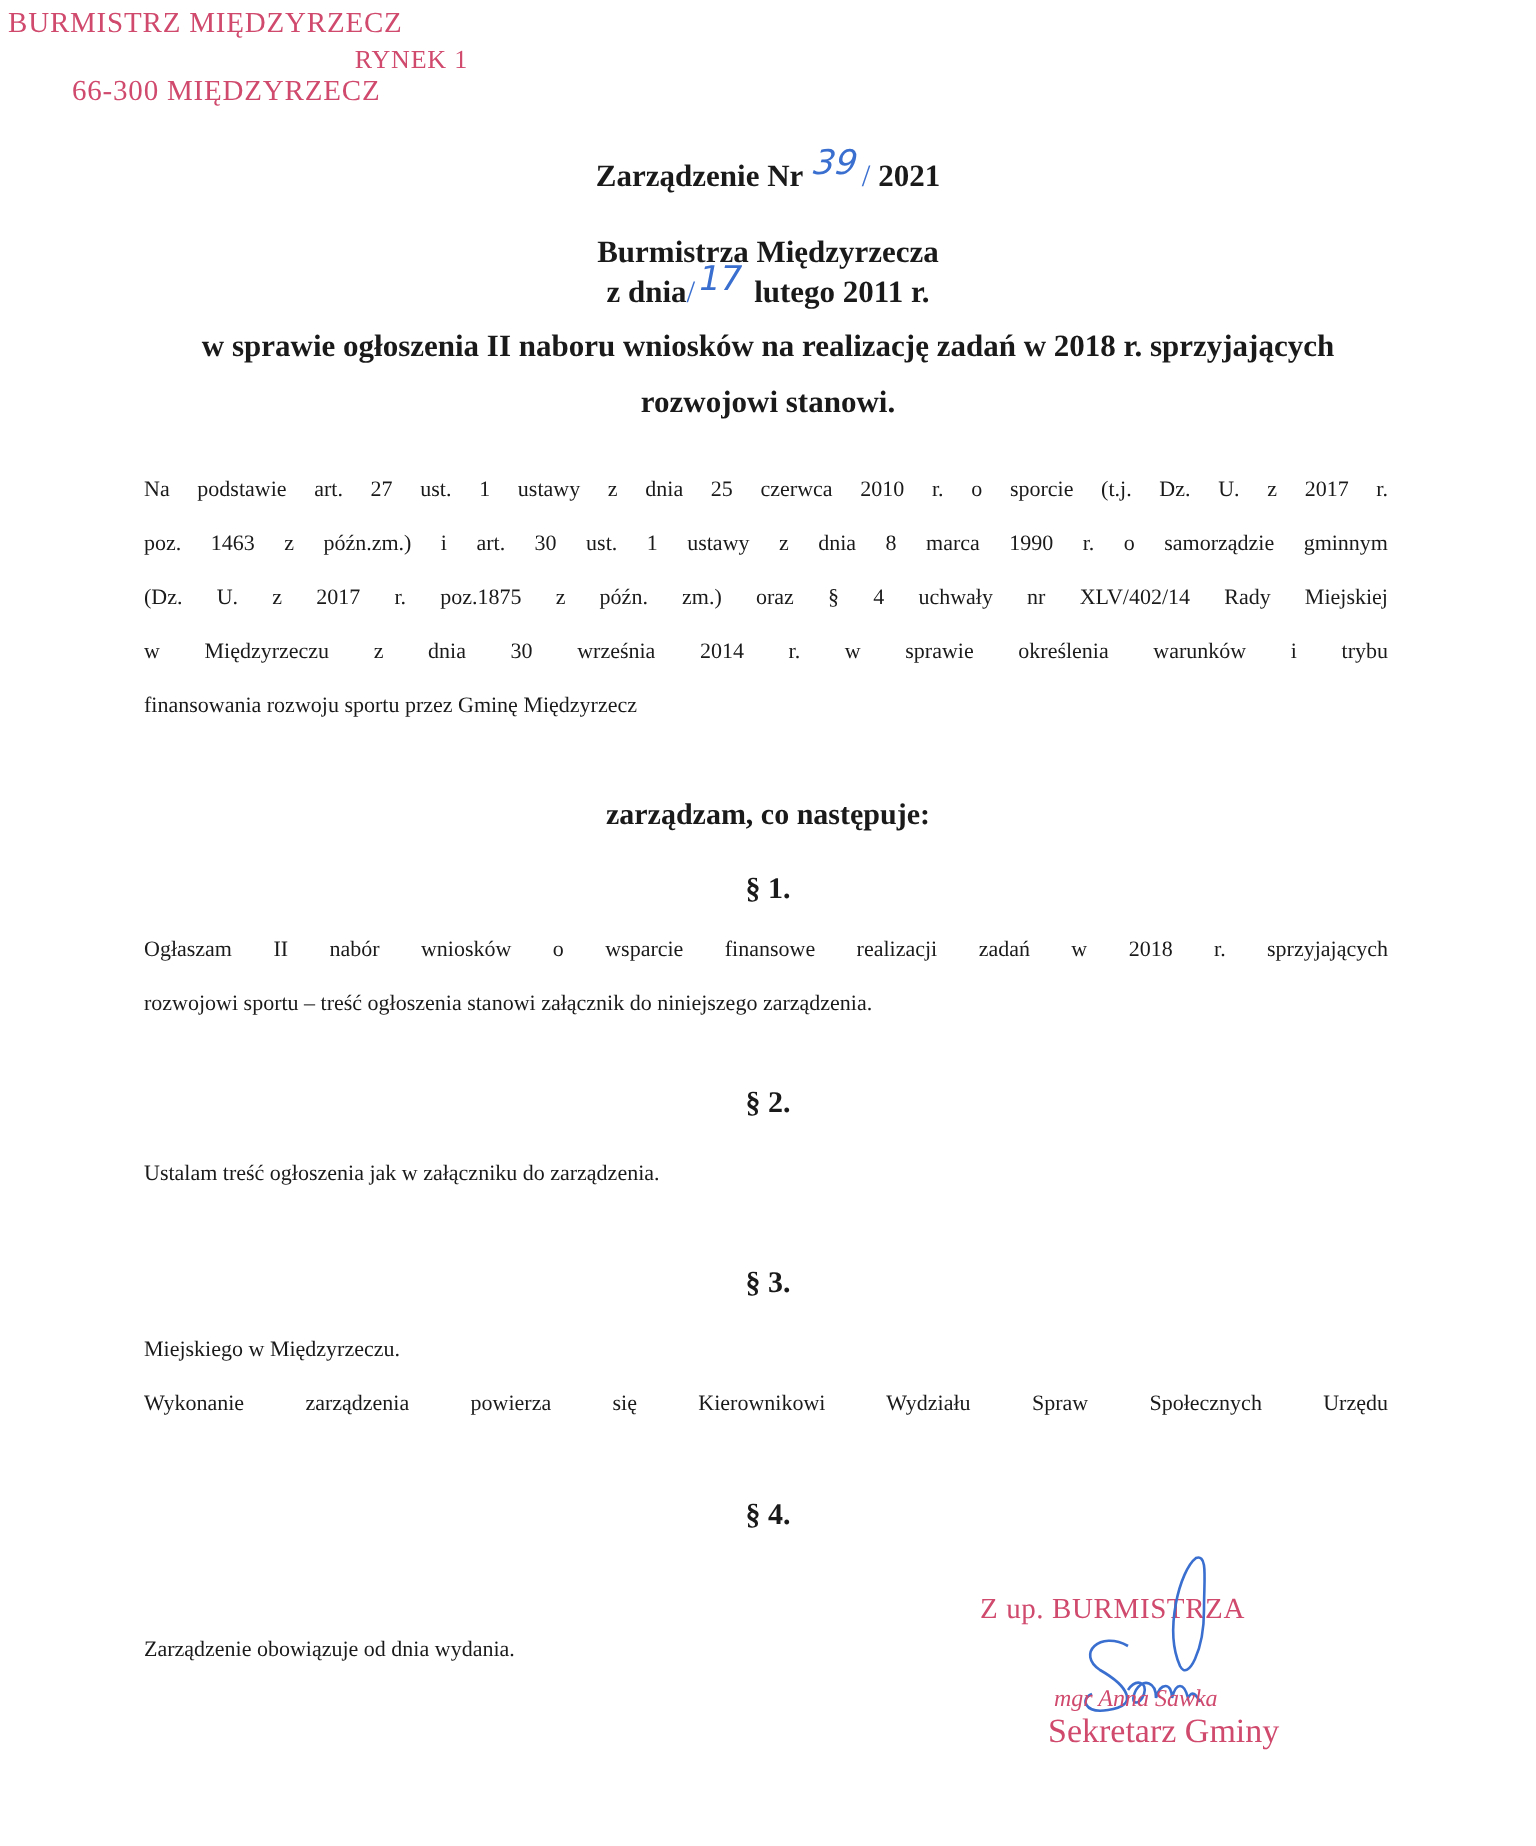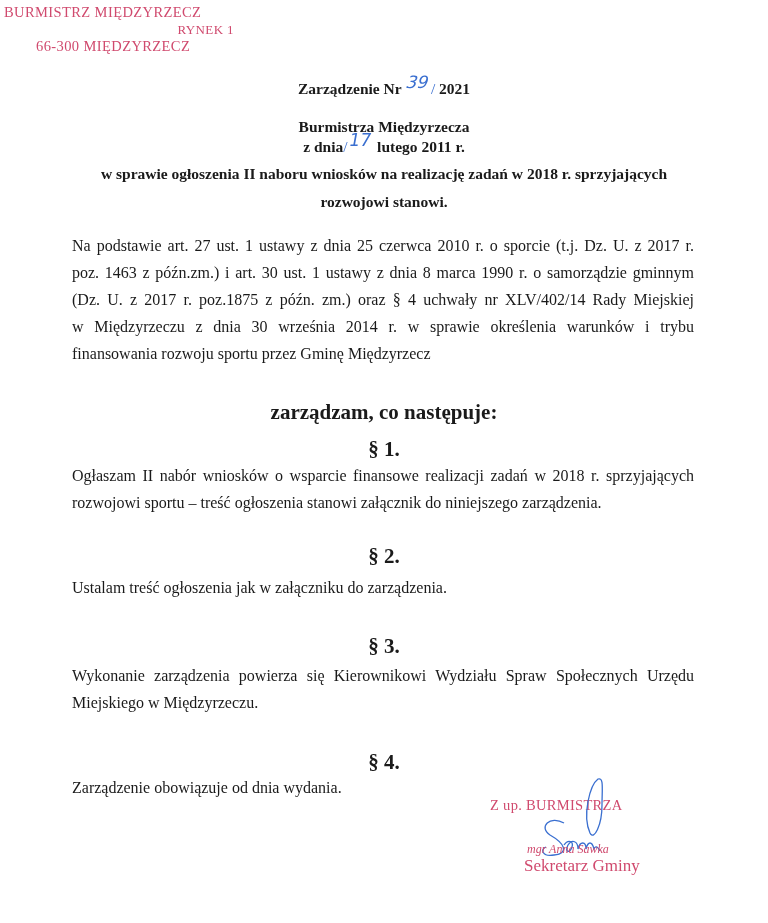--- a/index.html
+++ b/index.html
@@ -52,37 +52,37 @@
     .hand.day { margin: 0 2px; }
     .slash {
       color: #3a6fd0;
       font-weight: normal;
     }
 
     .body-text {
       position: absolute;
       left: 72px;
       width: 622px;
-      font-size: 16px;
+      font-size: 11px;
       line-height: 27px;
       text-align: justify;
     }
     .para-line {
       display: block;
     }
     .justify-last {
       text-align-last: justify;
     }
     .section-heading {
       position: absolute;
       left: 0;
       width: 768px;
       text-align: center;
       font-weight: bold;
-      font-size: 21px;
+      font-size: 15px;
     }
 
     .sig-block {
       position: absolute;
       left: 480px;
       top: 775px;
       width: 200px;
       height: 110px;
     }
     .sig-title {
@@ -156,26 +156,26 @@
   <span class="para-line">rozwojowi sportu – treść ogłoszenia stanowi załącznik do niniejszego zarządzenia.</span>
 </div>
 
 <div class="section-heading" style="top:544px;">§ 2.</div>
 <div class="body-text" style="top:574px;">
   <span class="para-line">Ustalam treść ogłoszenia jak w załączniku do zarządzenia.</span>
 </div>
 
 <div class="section-heading" style="top:634px;">§ 3.</div>
 <div class="body-text" style="top:662px;">
+  <span class="para-line">Miejskiego w Międzyrzeczu.</span>
   <span class="para-line justify-last">Wykonanie zarządzenia powierza się Kierownikowi Wydziału Spraw Społecznych Urzędu</span>
-  <span class="para-line">Miejskiego w Międzyrzeczu.</span>
 </div>
 
 <div class="section-heading" style="top:750px;">§ 4.</div>
-<div class="body-text" style="top:774px;">
+<div class="body-text" style="top:812px;">
   <span class="para-line">Zarządzenie obowiązuje od dnia wydania.</span>
 </div>
 
 <div class="sig-block">
   <div class="sig-title">Z up. BURMISTRZA</div>
   <svg class="signature-svg" width="110" height="95" viewBox="0 0 110 95">
     <path d="M78 4 C70 10, 62 40, 70 58 C74 66, 82 50, 82 30 C82 14, 84 2, 78 4 Z" fill="none" stroke="#3a6fd0" stroke-width="1.3"></path>
     <path d="M44 48 C30 40, 18 52, 30 60 C44 68, 50 78, 34 80 C22 82, 20 74, 26 72" fill="none" stroke="#3a6fd0" stroke-width="1.3"></path>
     <path d="M44 70 C48 64, 54 66, 52 72 C50 78, 44 78, 48 70 C52 64, 58 66, 58 74 C60 66, 66 66, 66 74 C68 66, 72 66, 74 74 C76 70, 78 72, 80 76" fill="none" stroke="#3a6fd0" stroke-width="1.3"></path>
   </svg>

